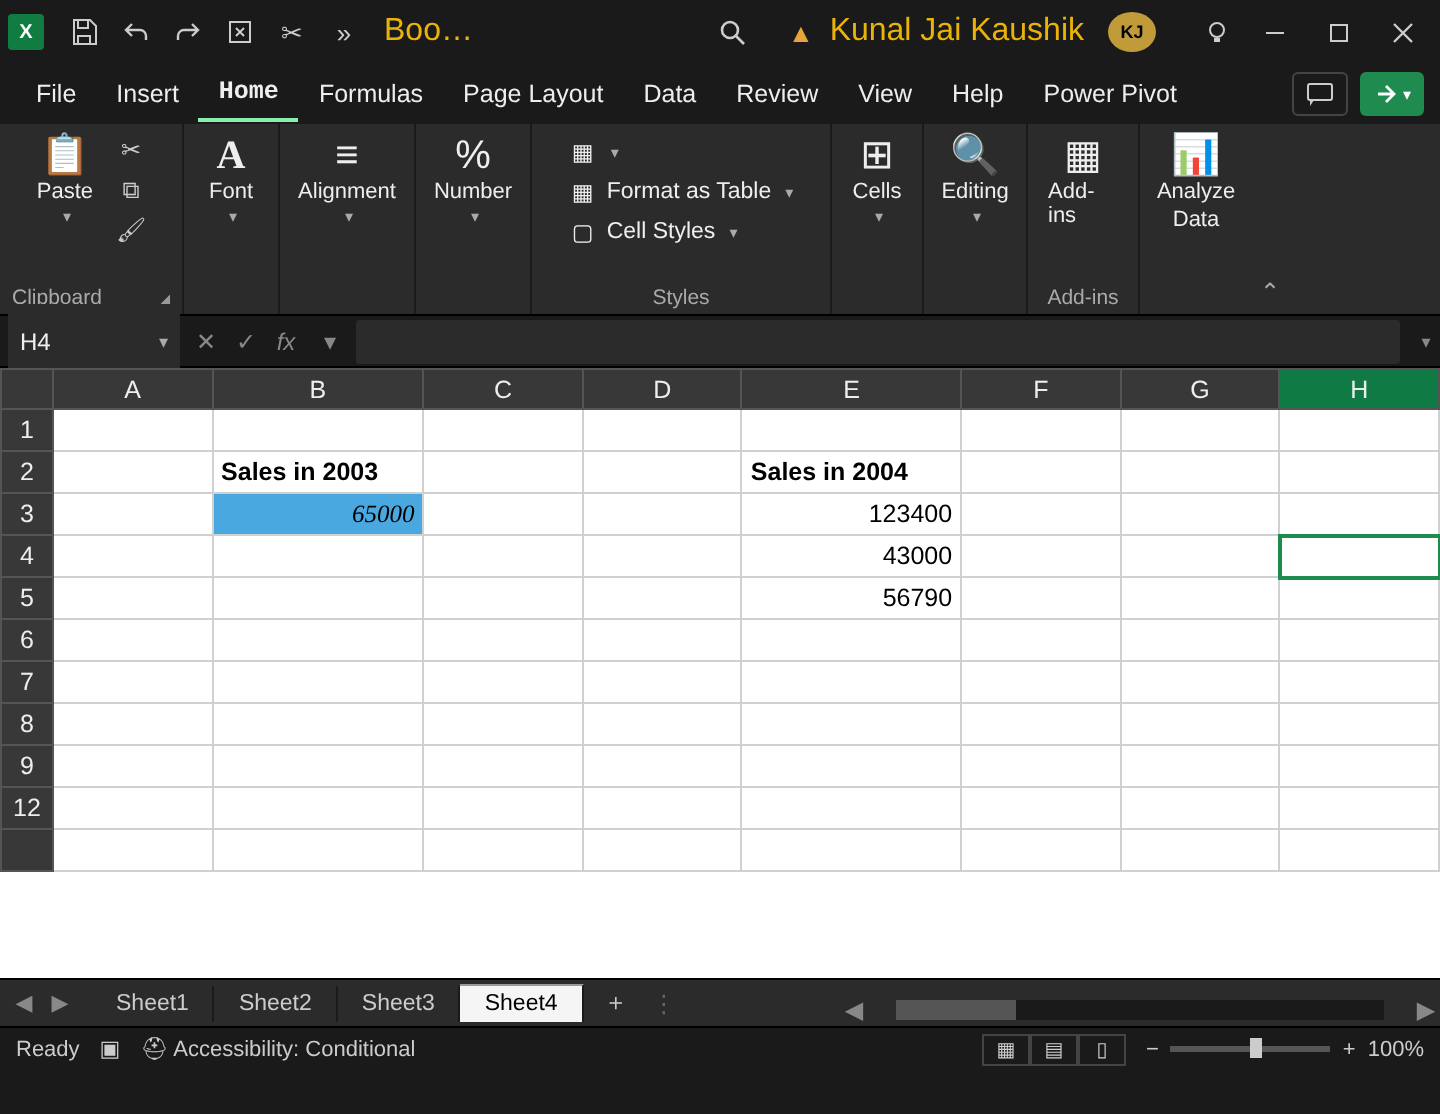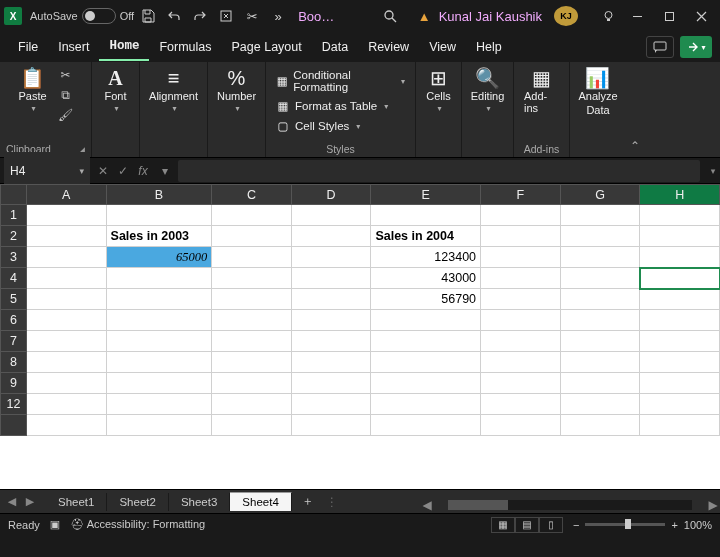--- a/index.html
+++ b/index.html
@@ -5,21 +5,21 @@
 * { margin: 0; padding: 0; box-sizing: border-box; font-family: "Segoe UI", Arial, sans-serif; }
 body { background: #1a1a1a; width: 720px; height: 557px; overflow: hidden; color: #fff; font-size: 12px; user-select: none; }
 
 
 .titlebar { height: 32px; background: #1a1a1a; display: flex; align-items: center; padding: 0 4px; gap: 2px; }
 .app-icon { width: 18px; height: 18px; background: #107C41; display: flex; align-items: center; justify-content: center; font-weight: bold; font-size: 10px; border-radius: 2px; margin-right: 6px; }
 .autosave { display: flex; align-items: center; gap: 4px; font-size: 11px; color: #ccc; }
 .toggle { width: 34px; height: 16px; border: 1px solid #666; border-radius: 8px; position: relative; }
 .toggle::after { content: ""; width: 10px; height: 10px; background: #ccc; border-radius: 50%; position: absolute; left: 2px; top: 2px; }
 .tb-btn { width: 24px; height: 24px; display: flex; align-items: center; justify-content: center; color: #ccc; border-radius: 2px; font-size: 13px; }
-.tb-title { color: #f0abfc; font-size: 13px; margin: 0 6px; text-align: right; }
+.tb-title { color: #eab308; font-size: 16px; margin: 0 6px; text-align: right; }
 .spacer { flex: 1; }
 .user-badge { width: 24px; height: 20px; background: #c19b3a; border-radius: 50%; font-size: 9px; display: flex; align-items: center; justify-content: center; color: #000; font-weight: bold; margin-left: 4px; }
 .win-btn { width: 30px; height: 28px; display: flex; align-items: center; justify-content: center; color: #ccc; }
 .warn-icon { color: #e8a33d; font-size: 13px; }
 
 
 .menubar { height: 30px; display: flex; align-items: center; padding: 0 8px; gap: 0; }
 .menu-item { padding: 6px 10px; font-size: 12.5px; color: #eee; cursor: pointer; }
 .menu-item.active { border-bottom: 2px solid #86efac; font-weight: 600; font-family: Liberation Mono, monospace; }
 .menu-right { margin-left: auto; display: flex; gap: 6px; align-items: center; }
@@ -86,25 +86,20 @@
 .zoom { display: flex; align-items: center; gap: 6px; }
 .zoom .slider { width: 80px; height: 3px; background: #555; position: relative; }
 .zoom .slider::after { content: ""; width: 6px; height: 10px; background: #ccc; position: absolute; left: 50%; top: -4px; }
 svg { display: block; }
 </style>
 </head>
 <body>
 
 <div class="titlebar">
   <div class="app-icon">X</div>
-  <div class="autosave">
-    <span>AutoSave</span>
-    <span class="toggle"></span>
-    <span>Off</span>
-  </div>
   <div class="tb-btn">
       <svg width="14" height="14" viewBox="0 0 14 14">
         <path d="M2 1h8l3 3v9H2z M4 1v4h5V1 M4 9h6v4H4z" fill="none" stroke="#ccc" stroke-width="1"></path>
       </svg>
     </div>
   <div class="tb-btn">
       <svg width="14" height="14" viewBox="0 0 14 14">
         <path d="M5 3L2 6l3 3M2 6h7a3 3 0 013 3v2" fill="none" stroke="#ccc" stroke-width="1.2"></path>
       </svg>
     </div>
@@ -160,20 +155,21 @@
 <div class="menubar">
   <div class="menu-item">File</div>
   <div class="menu-item">Insert</div>
   <div class="menu-item active">Home</div>
   <div class="menu-item">Formulas</div>
   <div class="menu-item">Page Layout</div>
   <div class="menu-item">Data</div>
   <div class="menu-item">Review</div>
   <div class="menu-item">View</div>
   <div class="menu-item">Help</div>
+  <div class="menu-item">Power Pivot</div>
   <div class="menu-right">
     <div class="comments-btn">
         <svg width="14" height="12" viewBox="0 0 14 12">
           <rect x="1" y="1" width="12" height="8" rx="1" fill="none" stroke="#ccc"></rect>
           <path d="M4 9l-2 3v-3" fill="#ccc"></path>
         </svg>
       </div>
     <div class="share-btn">
         <svg width="13" height="13" viewBox="0 0 13 13">
           <path d="M7 2l4 4-4 4M11 6H3" stroke="#fff" fill="none" stroke-width="1.4"></path>
@@ -227,21 +223,20 @@
       <span>Number</span>
       <span class="chev">▾</span>
     </div>
     <span></span>
   </div>
 
   <div class="ribbon-group" style="width:150px">
     <div class="style-list">
       <div class="style-item">
           <span class="si">▦</span>
-          <span>Conditional Formatting</span>
           <span class="chev">▾</span>
         </div>
       <div class="style-item">
           <span class="si">▦</span>
           <span>Format as Table</span>
           <span class="chev">▾</span>
         </div>
       <div class="style-item">
           <span class="si">▢</span>
           <span>Cell Styles</span>
@@ -472,21 +467,21 @@
       </div>
     <span style="width:14px;text-align:center;color:#888">▶</span>
   </div>
 </div>
 
 <div class="statusbar">
   <span>Ready</span>
   <span>▣</span>
   <span>
     <span>⛑</span>
-    <span>Accessibility: Formatting</span>
+    <span>Accessibility: Conditional</span>
   </span>
   <div class="spacer2"></div>
   <div class="view-btns">
     <span>▦</span>
     <span>▤</span>
     <span>▯</span>
   </div>
   <div class="zoom">
     <span>−</span>
     <div class="slider"></div>

